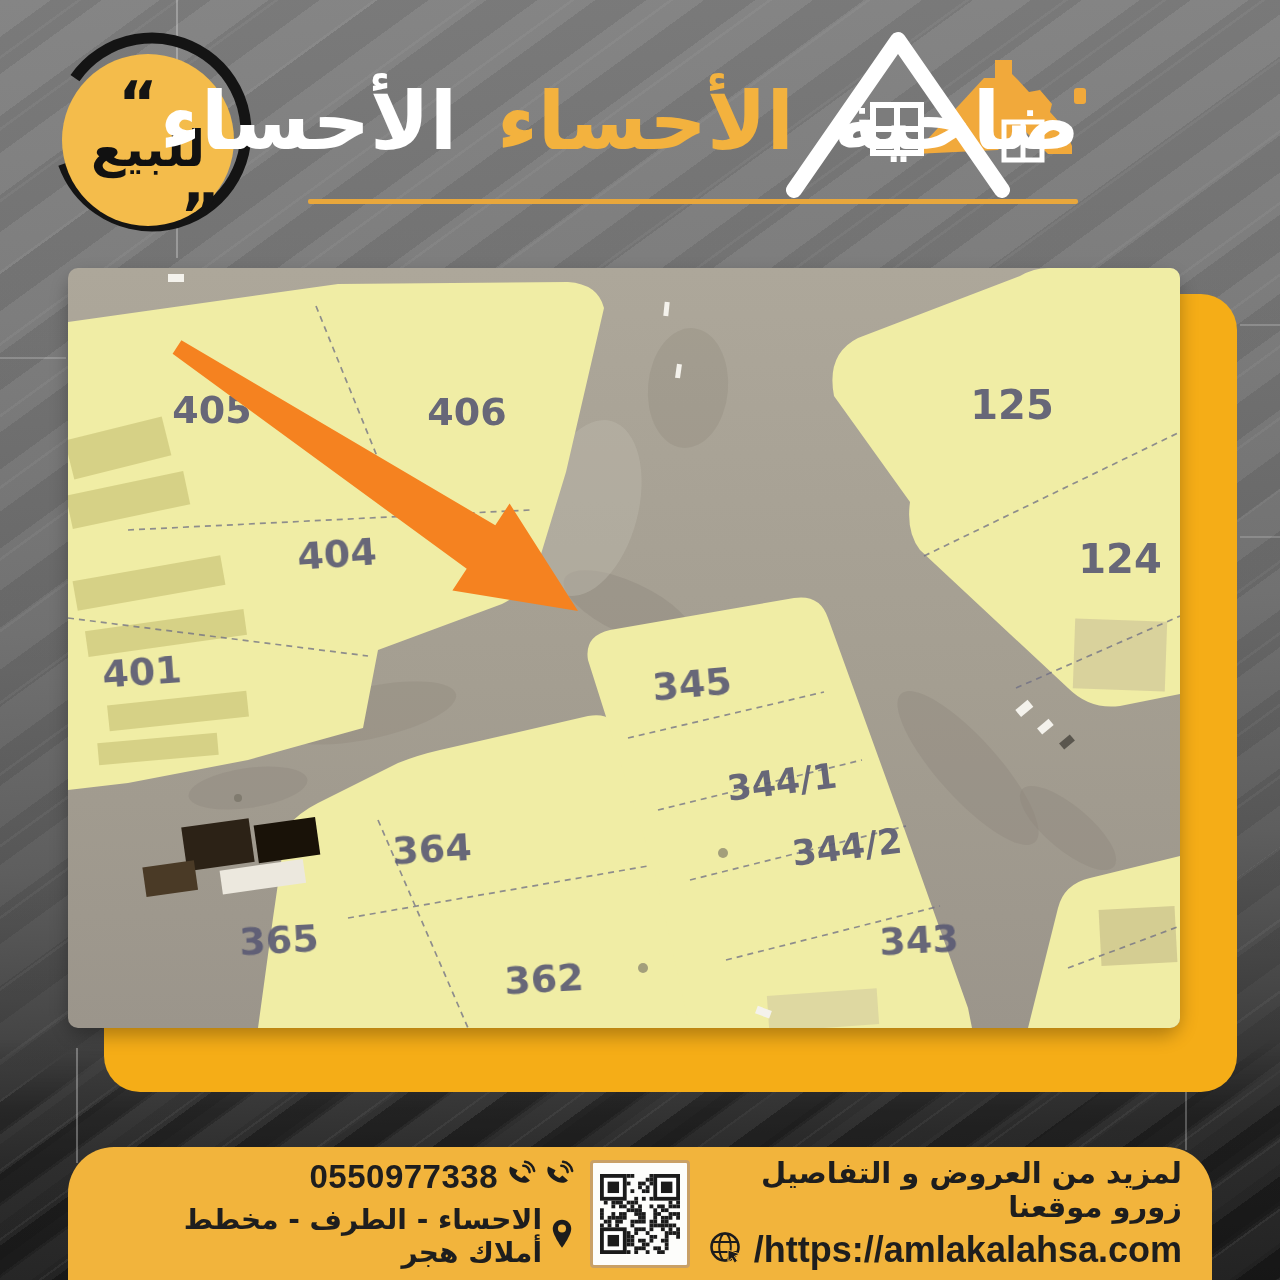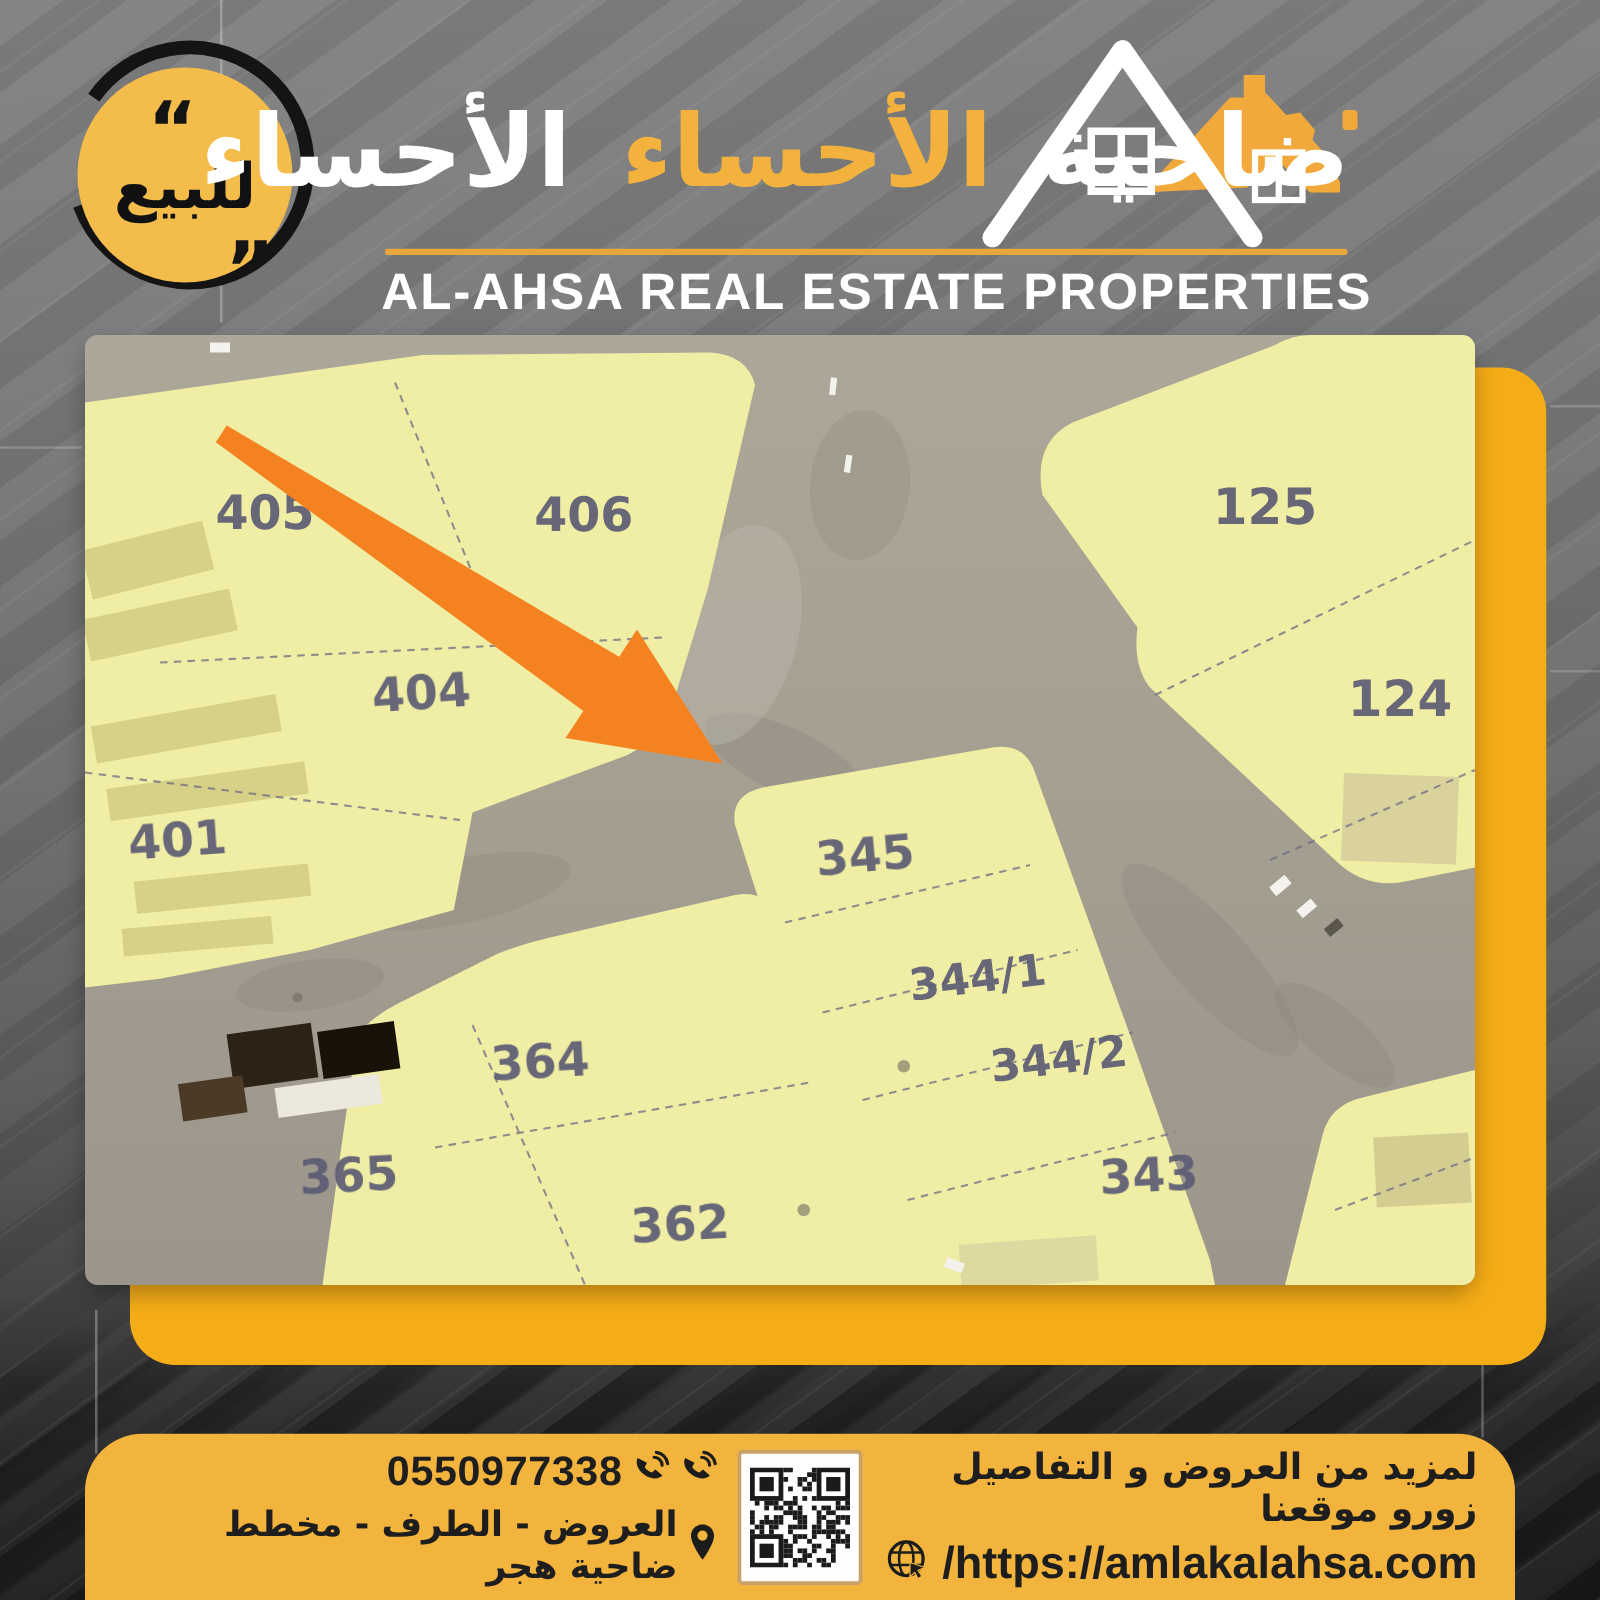--- a/index.html
+++ b/index.html
@@ -114,21 +114,20 @@
       <rect x="322" y="62" width="12" height="16" rx="3" fill="#F1A93B"></rect>
     </svg>
   </div>
 
   <div class="logo-arabic">
     <span>ضاحية</span>
     <span class="gold">الأحساء</span>
     <span>الأحساء</span>
   </div>
   <div class="logo-rule"></div>
-  <div class="logo-english">AL-AHSA REAL ESTATE PROPERTIES</div>
 
   <div class="yellow-card"></div>
 
   <div class="map-frame">
     <svg width="1112" height="760" viewBox="0 0 1112 760">
       <defs>
         <linearGradient id="roadg" x1="0" y1="0" x2="0" y2="1">
           <stop offset="0" stop-color="#ADA79A"></stop>
           <stop offset="0.55" stop-color="#A49E91"></stop>
           <stop offset="1" stop-color="#9B958B"></stop>
@@ -251,21 +250,21 @@
           <span class="icon">
             <svg width="30" height="30" viewBox="0 0 26 26">
               <path d="M5,4 C2.8,7 3.4,12 7.6,16.2 C11.8,20.4 16.8,21.2 19.8,19 L15.8,14 L13,15.6 C11.2,14.6 9.6,13 8.7,11.1 L10.8,8.4 Z" fill="#1c1c1c" transform="rotate(-10 13 13)"></path>
               <path d="M15,5 A5.5,5.5 0 0 1 20.5,10.5" stroke="#1c1c1c" stroke-width="2.2" fill="none" stroke-linecap="round"></path>
               <path d="M16.5,1.6 A9,9 0 0 1 24.4,9.5" stroke="#1c1c1c" stroke-width="2.2" fill="none" stroke-linecap="round"></path>
             </svg>
           </span>
         </div>
       </div>
       <div class="c-row">
-        <span class="loc-text">العروض - الطرف - مخطط ضاحية هجر</span>
+        <span class="loc-text">الاحساء - الطرف - مخطط أملاك هجر</span>
         <span class="icon">
           <svg width="24" height="32" viewBox="0 0 26 34">
             <path d="M13,1.5 C7.2,1.5 3,5.8 3,11.4 C3,18.4 13,32 13,32 C13,32 23,18.4 23,11.4 C23,5.8 18.8,1.5 13,1.5 Z" fill="#1c1c1c"></path>
             <circle cx="13" cy="11" r="4.4" fill="#F2B43C"></circle>
           </svg>
         </span>
       </div>
     </div>
 
     <div class="c-qr">

